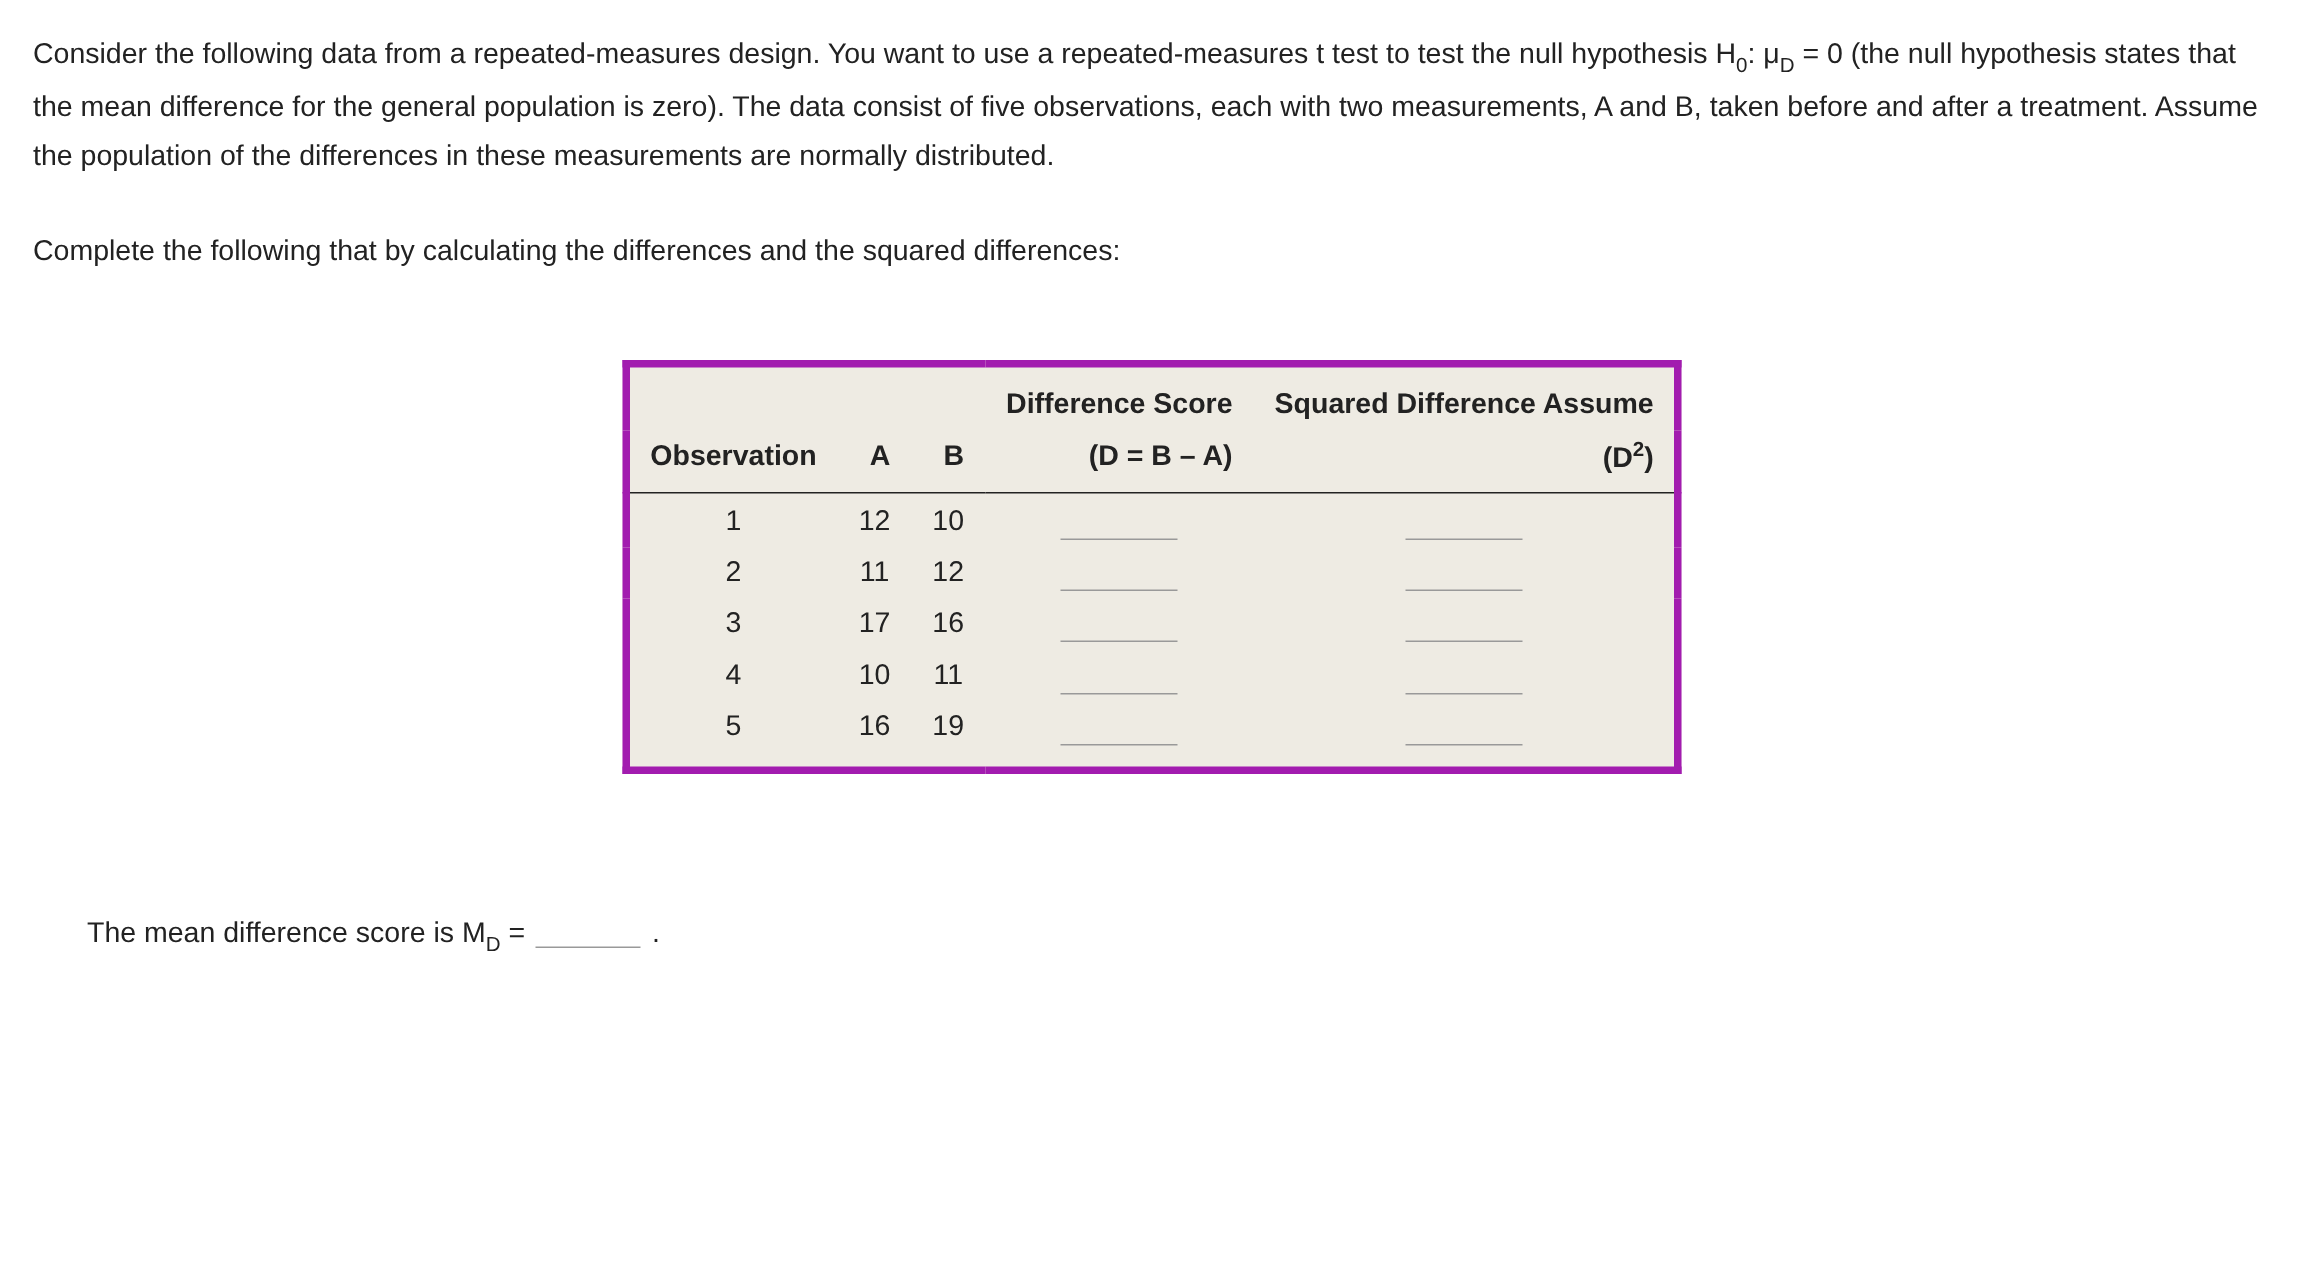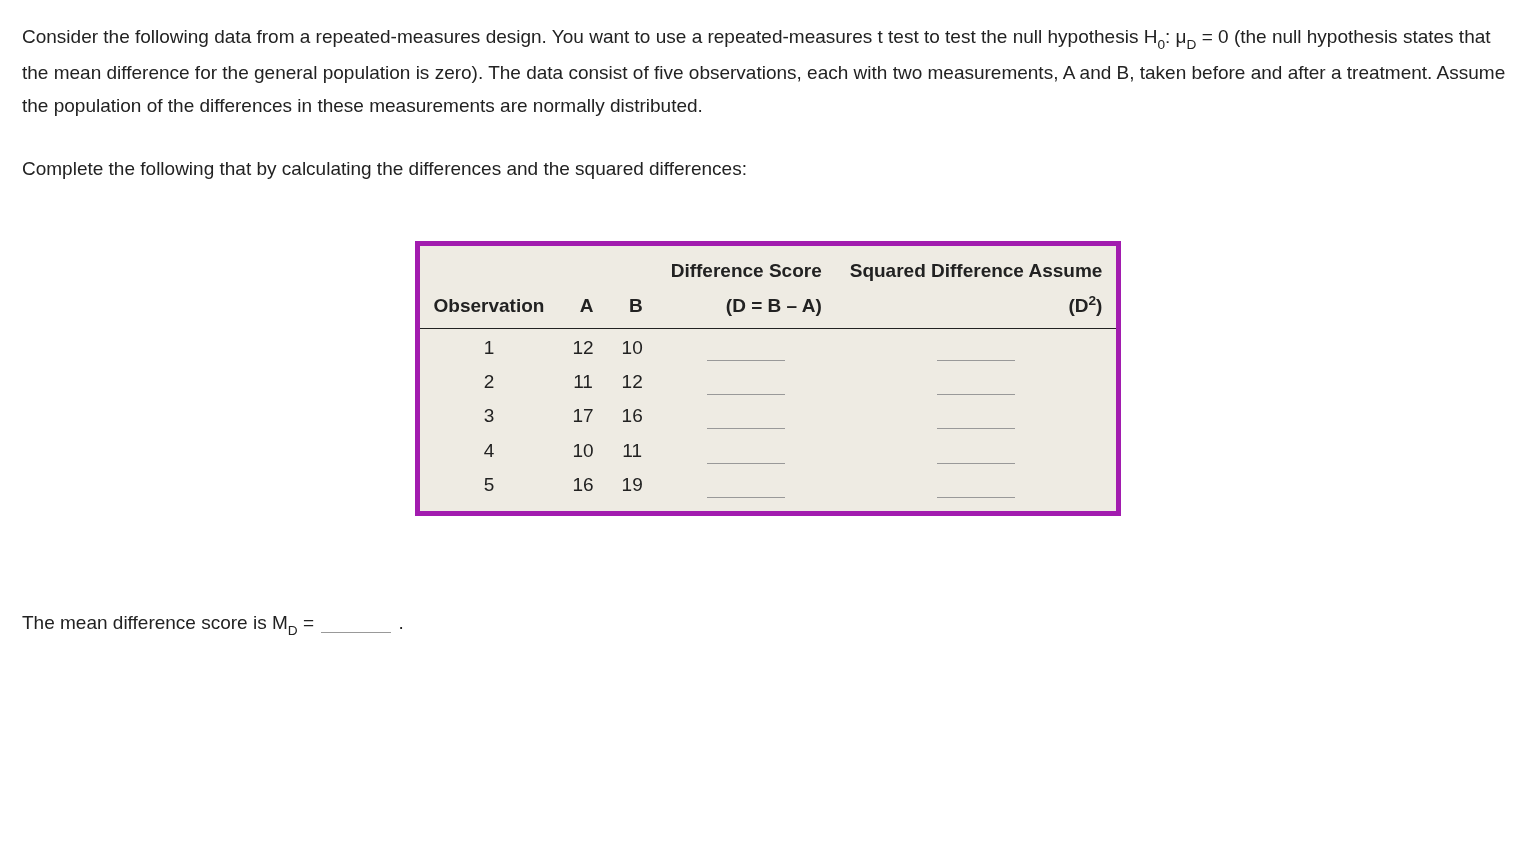--- a/index.html
+++ b/index.html
@@ -79,20 +79,21 @@
       width: 70px;
       border-bottom: 1px solid #999;
       vertical-align: baseline;
       margin: 0 2px;
       position: relative;
       top: 4px;
       height: 14px;
     }
     .final-line {
       font-size: 19px;
+      margin-left: 36px;
     }
   </style>
 </head>
 <body>
 
 <div class="paragraph">
   <span>Consider the following data from a repeated-measures design. You want to use a repeated-measures t test to test the null hypothesis H</span><span class="sub">0</span><span>: μ</span><span class="sub">D</span><span> = 0 (the null hypothesis states that the mean difference for the general population is zero). The data consist of five observations, each with two measurements, A and B, taken before and after a treatment. Assume the population of the differences in these measurements are normally distributed.</span>
 </div>
 
 <div class="paragraph">

